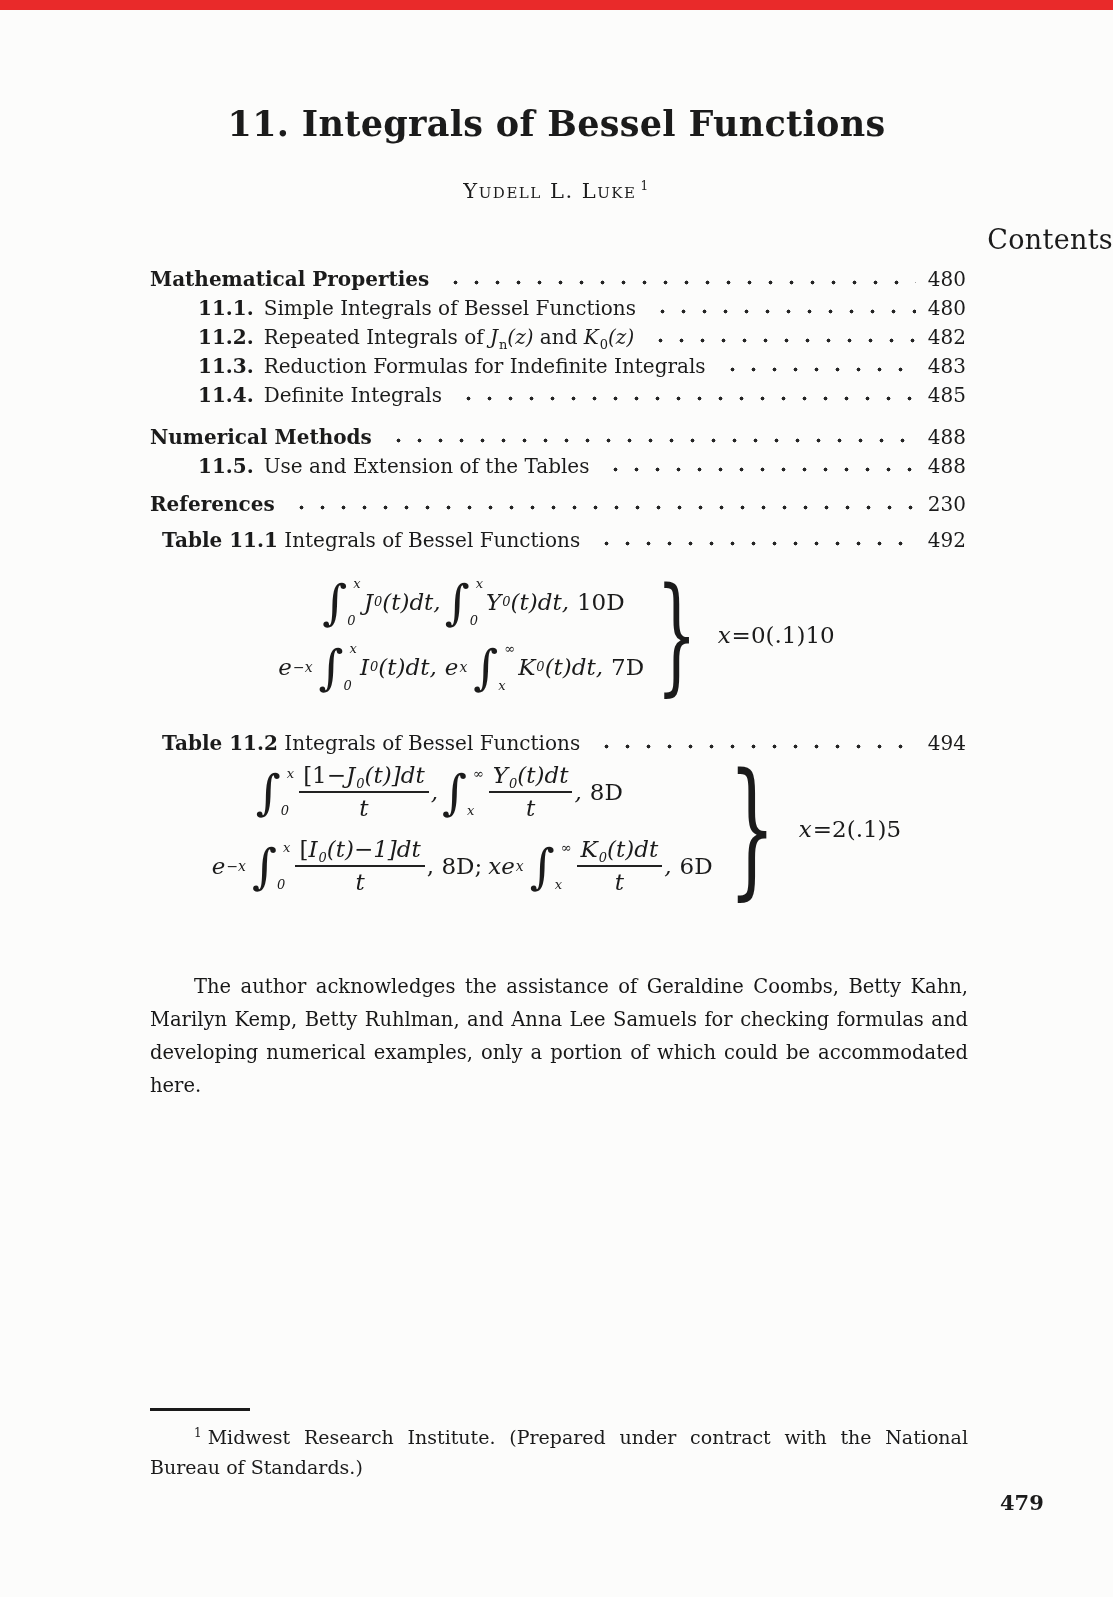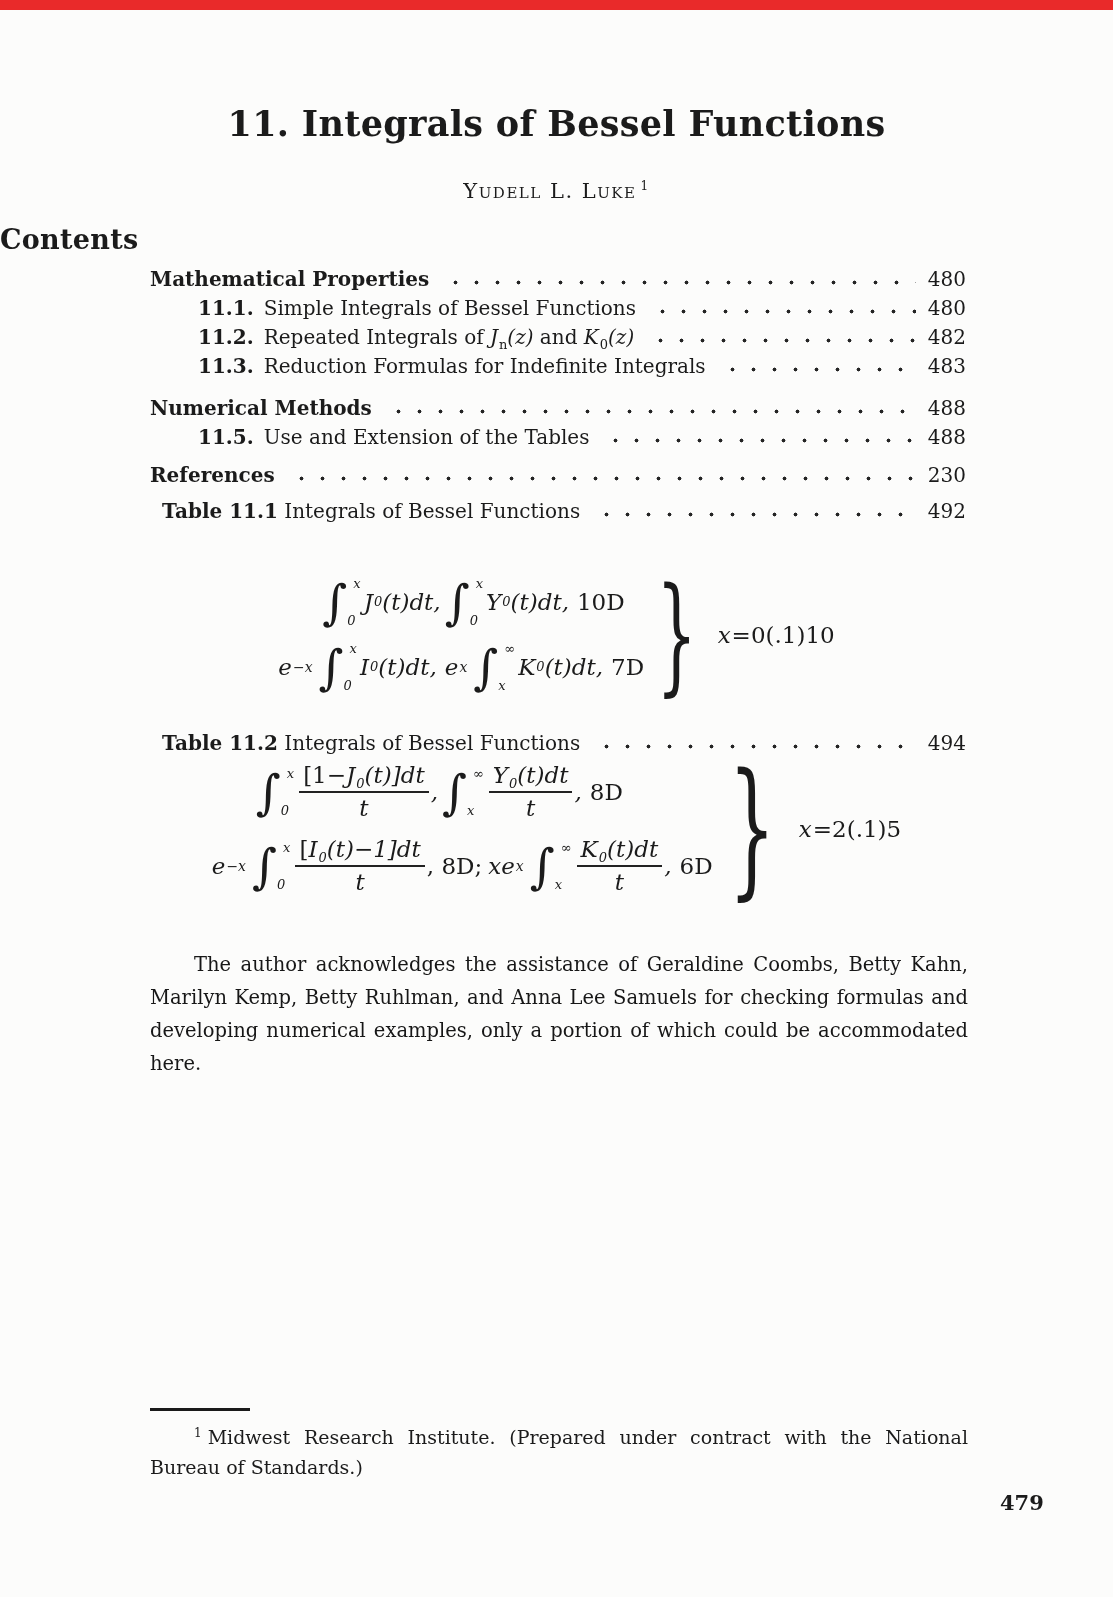--- a/index.html
+++ b/index.html
@@ -13,22 +13,22 @@
     position:absolute; top:103px; left:0; width:100%; text-align:center;
     font-size:35px; font-weight:bold; letter-spacing:0.3px; margin:0;
   }
   .author {
     position:absolute; top:179px; left:0; width:100%; text-align:center;
     font-size:21px; font-variant:small-caps; letter-spacing:1.5px;
   }
   .author sup { font-size:12px; font-variant:normal; margin-left:4px; }
 
   .contents {
-    position:absolute; top:224px; left:0; width:100%; text-align:left;
-    font-size:27px; font-weight:bold; margin:0; letter-spacing:0.3px;
+    position:absolute; top:224px; left:0; width:100%; text-align:right;
+    font-size:27px; font-weight:normal; margin:0; letter-spacing:0.3px;
   }
 
   .toc { position:absolute; left:150px; width:816px; font-size:20px; }
   .toc-main { top:262px; }
   .page-col { text-align:right; font-size:19px; height:27px; }
   .toc-row { display:flex; align-items:flex-end; height:29px; white-space:nowrap; }
   .toc-row.bold .toc-label, .toc-row.bold .toc-num { font-weight:bold; }
   .toc-row.sub { padding-left:48px; }
   .toc-num { margin-right:10px; font-weight:bold; }
   .toc-row.sub .toc-num { font-weight:bold; }
@@ -75,21 +75,21 @@
   .brace {
     font-style:normal; font-weight:normal; line-height:0.85;
     transform:scaleX(0.5); margin:0 -12px 0 -8px;
   }
   .mb1 .brace { font-size:128px; }
   .mb2 .brace { font-size:148px; }
   .range { font-size:23px; margin-left:12px; white-space:nowrap; }
   .range .mvar { margin-right:1px; }
 
   .ack {
-    position:absolute; top:948px; left:150px; width:818px; margin:0;
+    position:absolute; top:970px; left:150px; width:818px; margin:0;
     font-size:19.5px; line-height:33px; text-align:justify; text-indent:44px;
     color:#171717;
   }
 
   .footnote-block { position:absolute; top:1408px; left:150px; width:818px; }
   .footnote-rule { width:100px; height:3px; background:#1a1a1a; margin-bottom:7px; }
   .footnote {
     margin:0; font-size:19px; line-height:30px; text-align:justify; text-indent:44px;
   }
   .footnote sup { font-size:12px; margin-right:6px; }
@@ -131,20 +131,26 @@
       <span class="toc-page">482</span>
     </div>
 
     <div class="toc-row sub">
       <span class="toc-num">11.3.</span>
       <span class="toc-label">Reduction Formulas for Indefinite Integrals</span>
       <span class="leader"></span>
       <span class="toc-page">483</span>
     </div>
 
+    <div class="toc-row sub">
+      <span class="toc-num">11.4.</span>
+      <span class="toc-label">Definite Integrals</span>
+      <span class="leader"></span>
+      <span class="toc-page">485</span>
+    </div>
 
     <div class="toc-row bold gap-md">
       <span class="toc-label">Numerical Methods</span>
       <span class="leader"></span>
       <span class="toc-page">488</span>
     </div>
 
     <div class="toc-row sub">
       <span class="toc-num">11.5.</span>
       <span class="toc-label">Use and Extension of the Tables</span>

